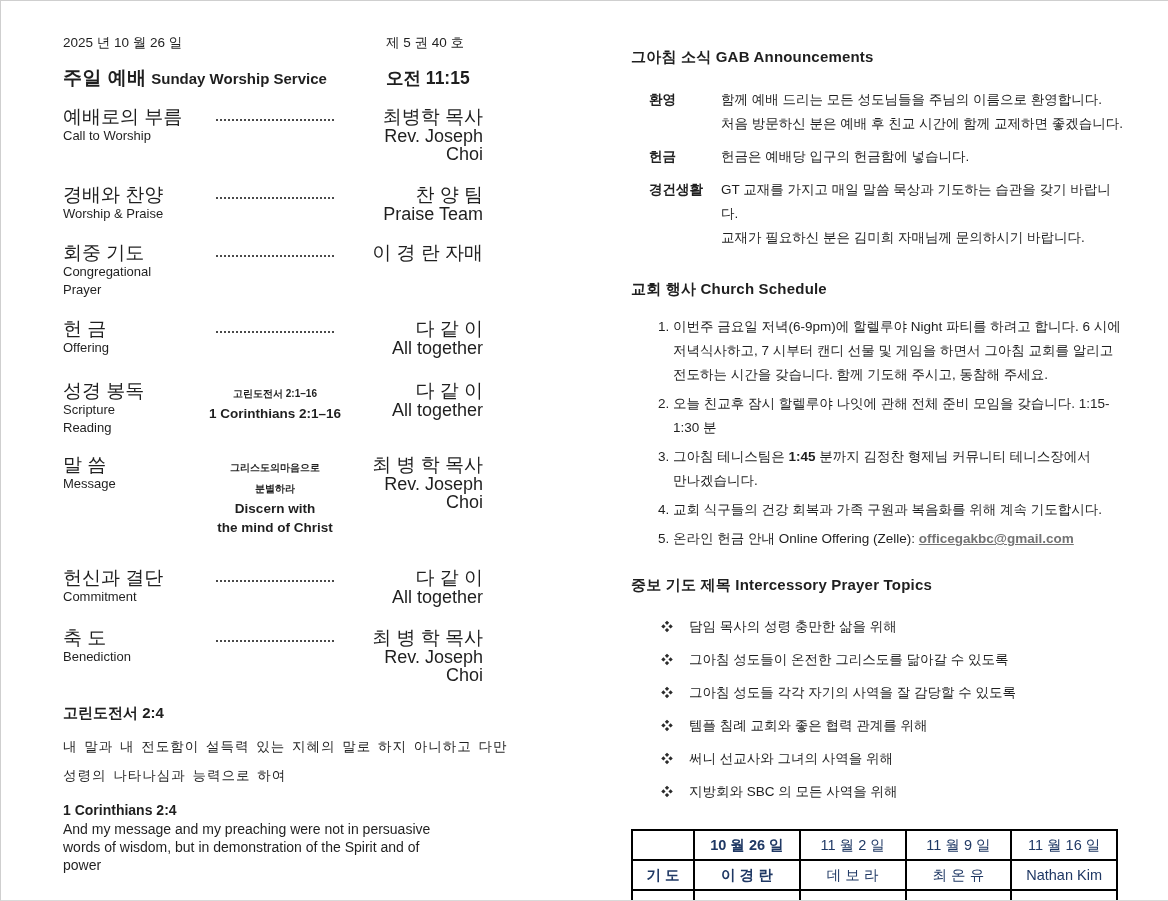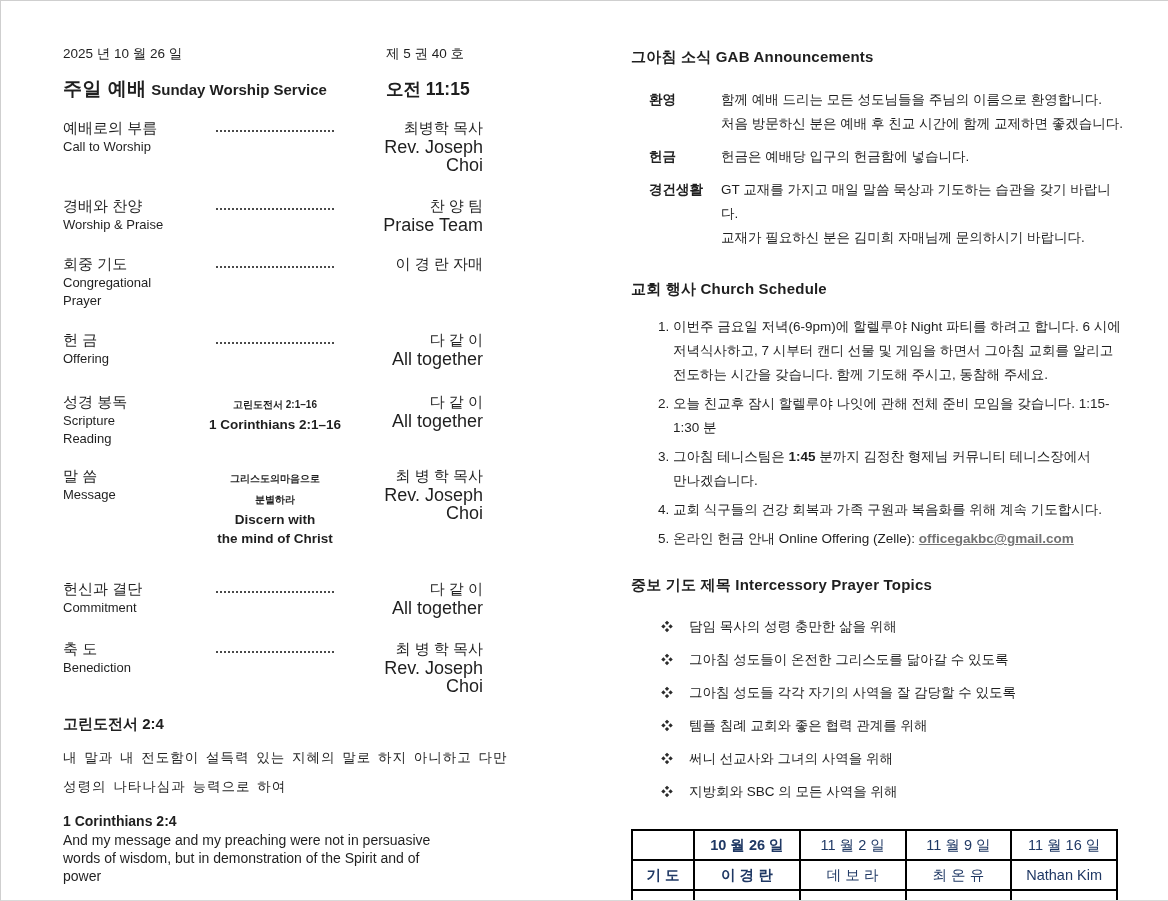--- a/index.html
+++ b/index.html
@@ -3,30 +3,30 @@
 <meta charset="utf-8">
 <style>
   html,body{margin:0;padding:0;background:#ffffff;}
   .page{
     position:relative;width:1168px;height:901px;background:#fff;
     font-family:"Liberation Sans",sans-serif;color:#1f1f1f;
     border-left:1px solid #cfcfcf;border-top:1px solid #cfcfcf;border-bottom:1px solid #d9d9d9;
     box-sizing:border-box;overflow:hidden;
   }
   
-  .col-left{position:absolute;left:62px;top:44px;width:458px;}
+  .col-left{position:absolute;left:62px;top:33px;width:458px;}
   .masthead{position:relative;height:18px;font-size:13.5px;}
   .masthead .issue{position:absolute;left:323px;top:0;}
   .title-row{position:relative;margin-top:13px;height:26px;}
   .title-row .tko{font-size:19px;font-weight:bold;letter-spacing:0.5px;}
   .title-row .ten{font-size:15px;font-weight:bold;}
   .title-row .time{position:absolute;left:323px;top:1px;font-size:17.5px;font-weight:bold;}
   .program{margin-top:16px;width:420px;}
   .prow{display:grid;grid-template-columns:128px 168px 1fr;}
-  .prow .ko{font-size:15px;line-height:20px;white-space:pre-line;}
+  .prow .ko{font-size:19px;line-height:20px;white-space:pre-line;}
   .prow .en{font-size:13px;line-height:18px;white-space:pre-line;}
   .prow .pc{padding-top:2px;}
   .leader{width:118px;height:10px;border-bottom:2px dotted #4a4a4a;margin:0 auto;}
   .pc.center{text-align:center;}
   .pc .cko{font-size:10px;font-weight:bold;line-height:21px;white-space:pre-line;}
   .pc .cen{font-size:13.5px;font-weight:bold;line-height:19px;white-space:pre-line;}
   .prow .pr{text-align:right;}
   .prow .pr .en{font-size:18px;}
   .mb22{margin-bottom:22px}.mb20{margin-bottom:20px}.mb24{margin-bottom:24px}
   .mb18{margin-bottom:18px}.mb31{margin-bottom:31px}

